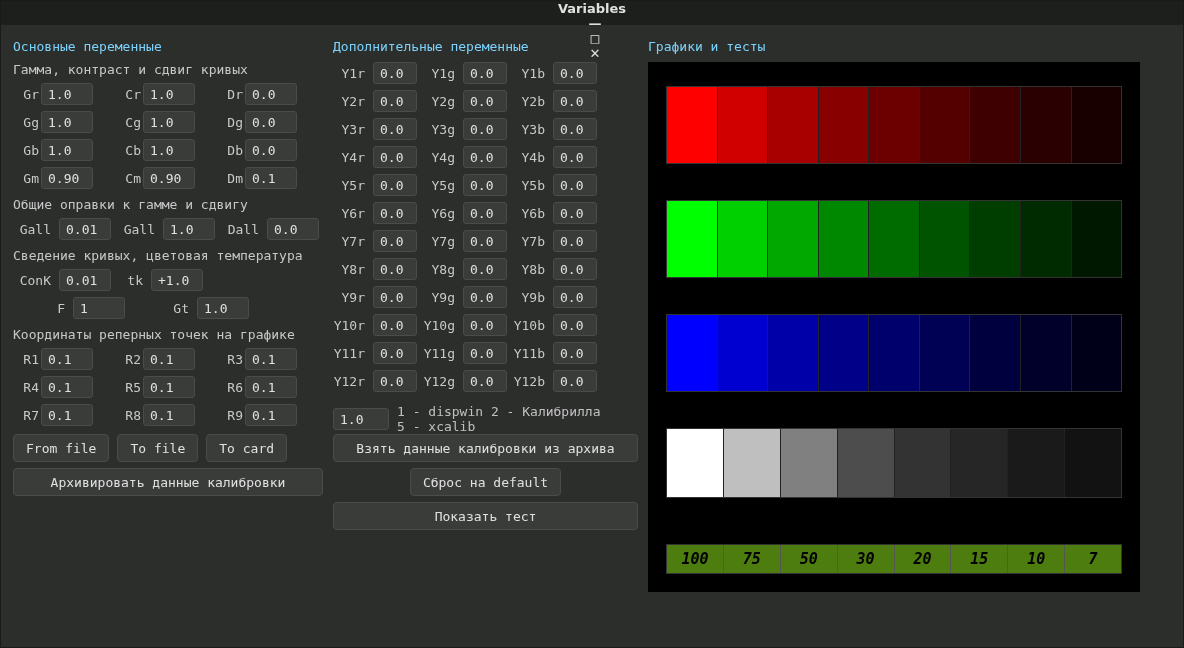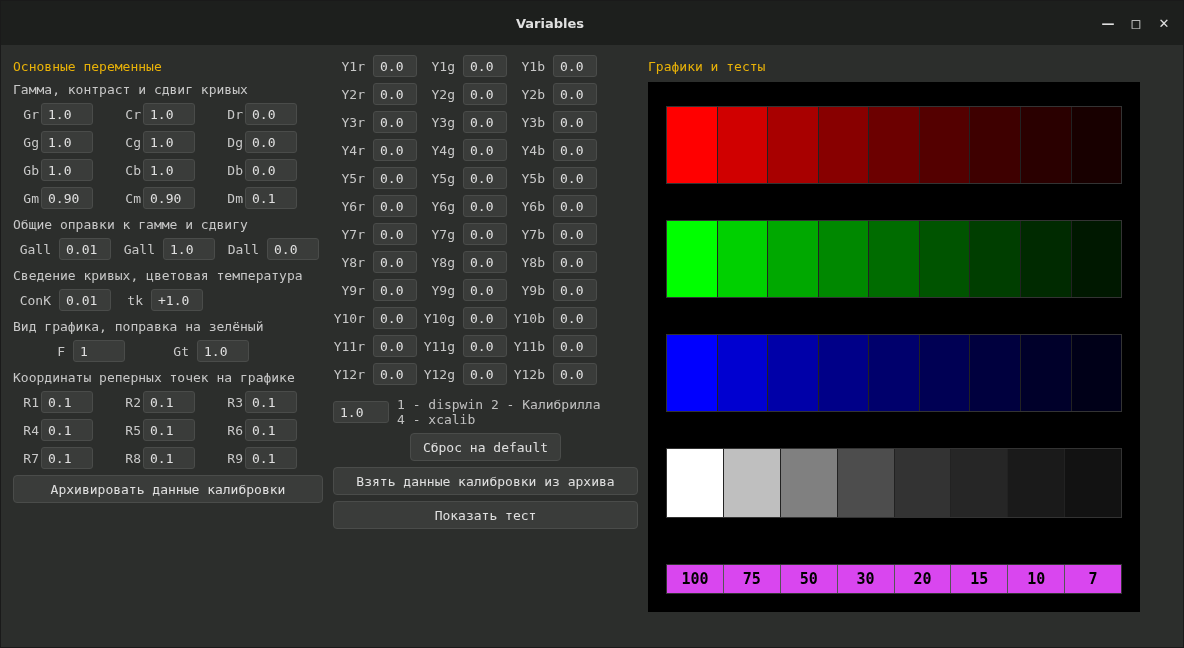--- a/index.html
+++ b/index.html
@@ -13,29 +13,30 @@
   }
   .window {
     width: 1184px;
     height: 648px;
     background: #2c2e2c;
     display: flex;
     flex-direction: column;
     border: 1px solid #1a1a1a;
   }
   .titlebar {
-    height: 44px;
+    height: 24px;
     background: #1d1f1d;
     display: flex;
     align-items: center;
     padding: 0 8px;
     color: #e0e0e0;
     font-family: "DejaVu Sans", sans-serif;
     font-weight: bold;
     font-size: 13px;
+    flex-direction: column;
   }
   .titlebar-title {
     flex: 1;
     text-align: center;
   }
   .titlebar-btn {
     width: 22px;
     height: 20px;
     display: inline-flex;
     align-items: center;
@@ -49,21 +50,21 @@
     flex: 1;
     padding: 10px 12px;
     display: flex;
     gap: 10px;
   }
   .col1 { width: 310px; }
   .col2 { width: 305px; }
   .col3 { flex: 1; }
 
   .section-title {
-    color: #eab308;
+    color: #7dd3fc;
     margin: 4px 0 8px 0;
   }
   .subsection {
     color: #c8c8c8;
     margin: 8px 0 6px 0;
   }
 
   .row {
     display: flex;
     align-items: center;
@@ -124,22 +125,23 @@
   }
   .swatch {
     flex: 1;
     border-right: 1px solid #222;
   }
   .swatch:last-child { border-right: none; }
   .num-row-wrap { margin-top: auto; }
   .num-row {
     display: flex;
     height: 30px;
-    background: #d946ef;
+    background: #4d7c0f;
     border: 1px solid #333;
+    font-style: italic;
   }
   .num-cell {
     flex: 1;
     display: flex;
     align-items: center;
     justify-content: center;
     color: #000;
     font-weight: bold;
     font-size: 15px;
     border-right: 1px solid #555;
@@ -235,21 +237,20 @@
       </div>
 
       <div class="subsection">Сведение кривых, цветовая температура</div>
       <div class="row">
         <span class="lbl lbl-md">ConK</span>
           <input class="field" value="0.01" style="">
         <span class="lbl lbl-sm">tk</span>
           <input class="field" value="+1.0" style="">
       </div>
 
-      <div class="subsection">Вид графика, поправка на зелёный</div>
       <div class="row" style="padding-left:40px">
         <span class="lbl" style="width:14px">F</span>
           <input class="field" value="1" style="">
         <span class="lbl" style="width:60px">Gt</span>
           <input class="field" value="1.0" style="">
       </div>
 
       <div class="subsection">Координаты реперных точек на графике</div>
       <div class="triple">
         <div class="grp">
@@ -287,26 +288,32 @@
         <div class="grp">
             <span class="lbl lbl-sm">R8</span>
             <input class="field" value="0.1" style="">
           </div>
         <div class="grp">
             <span class="lbl lbl-sm">R9</span>
             <input class="field" value="0.1" style="">
           </div>
       </div>
 
+      <div class="row" style="gap:8px;margin-top:8px">
+        <button class="btn">From file</button>
+        <button class="btn">To file</button>
+        <button class="btn">To card</button>
+      </div>
       <div class="row">
         <button class="btn" style="width:312px">Архивировать данные калибровки</button>
       </div>
     </div>
 
     <div class="col2">
+      <div class="section-title">Дополнительные переменные</div>
       <div id="yrows">
           <div class="row">
             <span class="lbl lbl-y">Y1r</span>
             <input class="field" style="width: 44px;" value="0.0">
             <span class="lbl lbl-y">Y1g</span>
             <input class="field" style="width: 44px;" value="0.0">
             <span class="lbl lbl-y">Y1b</span>
             <input class="field" style="width: 44px;" value="0.0">
           </div>
           <div class="row">
@@ -397,28 +404,28 @@
             <span class="lbl lbl-y">Y12b</span>
             <input class="field" style="width: 44px;" value="0.0">
           </div>
         </div>
 
       <div class="loaders-block">
         <div class="loaders-row">
           <input class="field" style="width: 56px;" value="1.0">
           <div style="display:flex;flex-direction:column">
             <span>1 - dispwin  2 - Калибрилла</span>
-            <span>4 - xcalib</span>
-          </div>
+            <span>5 - xcalib</span>
+          </div>
+        </div>
+        <div class="row">
+          <button class="btn" style="width:100%">Взять данные калибровки из архива</button>
         </div>
         <div class="row" style="justify-content:center;margin-top:6px">
           <button class="btn">Сброс на default</button>
-        </div>
-        <div class="row">
-          <button class="btn" style="width:100%">Взять данные калибровки из архива</button>
         </div>
         <div class="row">
           <button class="btn" style="width:100%">Показать тест</button>
         </div>
       </div>
     </div>
 
     <div class="col3">
       <div class="section-title">Графики и тесты</div>
       <div class="graphics-panel">

